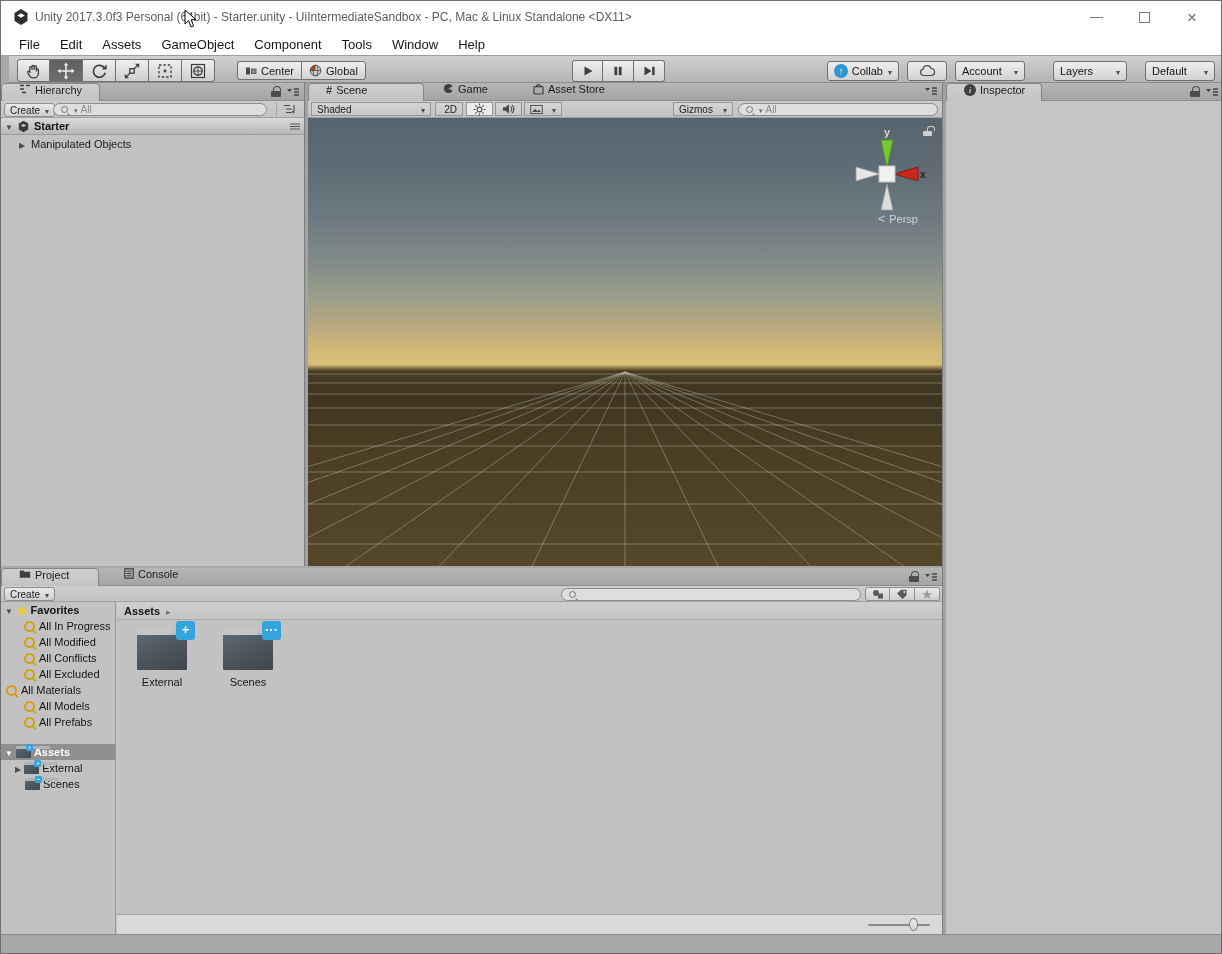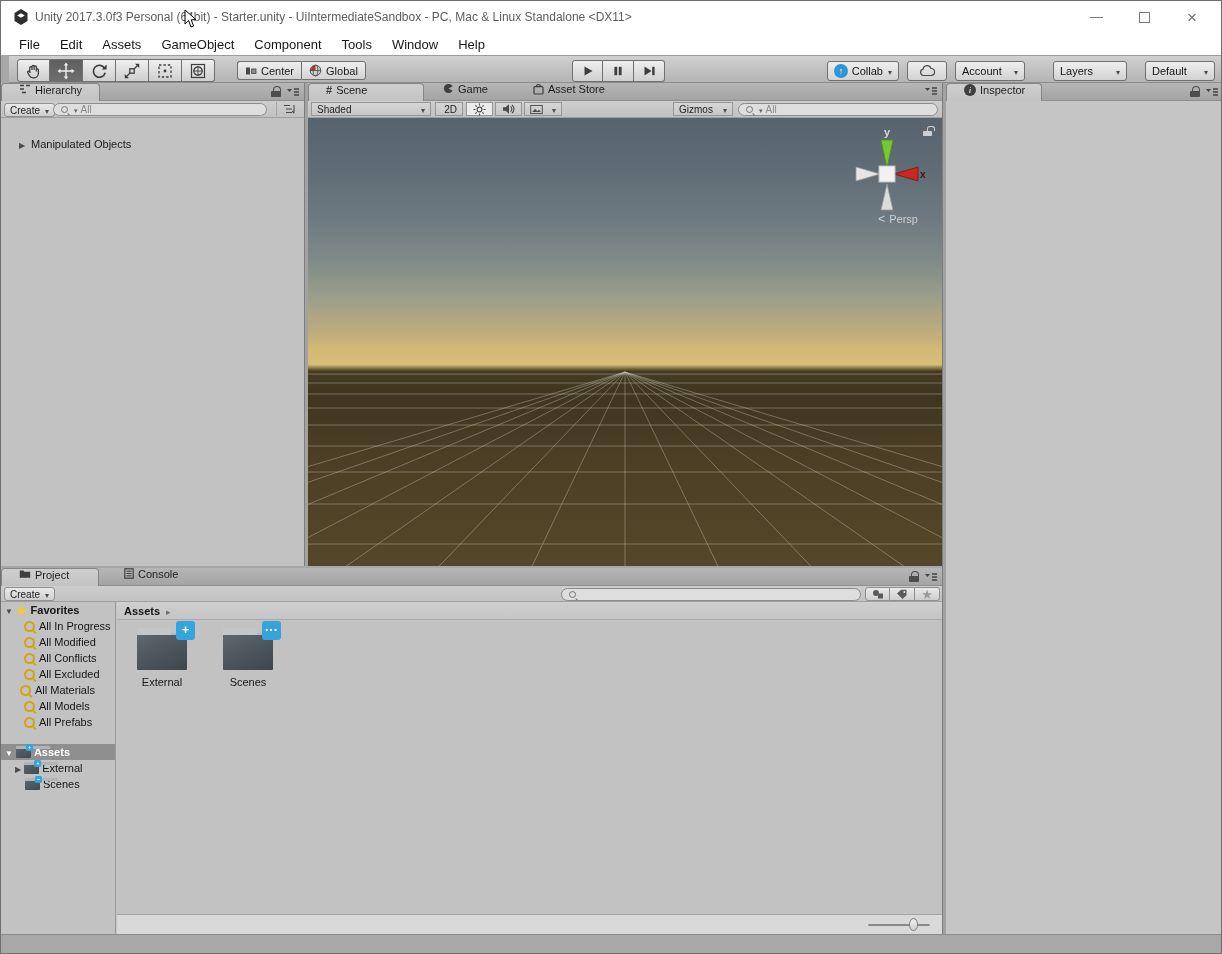--- a/index.html
+++ b/index.html
@@ -331,20 +331,31 @@
         <span class="mag"></span>
         <span class="mag-dd"></span>
         <span>All</span>
       </div>
       <div class="h-sort">
         <svg width="14" height="12" viewBox="0 0 14 12">
             <path d="M2 2.5 h6 M4 6 h6 M4 9.5 h6" stroke="#4a4a4a" stroke-width="1.2"></path>
             <path d="M12 2 v8 M12 10 l-1.8 -1.8" stroke="#4a4a4a" stroke-width="1.1" fill="none"></path>
           </svg>
       </div>
+    </div>
+    <div class="scene-header">
+      <span class="tri-d"></span>
+      <svg width="13" height="13" viewBox="0 0 18 18">
+          <path d="M9 1 L15.5 5 v8 L9 17 2.5 13 V5 Z" fill="#3a3a3a"></path>
+          <path d="M9 5.2 l3.8 2.3 -3.8 2.3 -3.8 -2.3 z" fill="#c2c2c2"></path>
+        </svg>
+      <span class="name">Starter</span>
+      <svg width="10" height="7" viewBox="0 0 10 7" style="margin-left:auto">
+          <path d="M0 1 h10 M0 3.5 h10 M0 6 h10" stroke="#5a5a5a" stroke-width="1"></path>
+        </svg>
     </div>
     <div class="h-rows">
 
 
 
         <div class="h-row">
           <span class="expander tri-r shown"></span>
           <span class="lbl">Manipulated Objects</span>
         </div>
       </div>
@@ -540,21 +551,21 @@
           <div class="p-row" style="padding-left:22px">
             <span class="fav-mag"></span>
             <span class="lbl">All Conflicts</span>
           </div>
 
           <div class="p-row" style="padding-left:22px">
             <span class="fav-mag"></span>
             <span class="lbl">All Excluded</span>
           </div>
 
-          <div class="p-row" style="padding-left:18px">
+          <div class="p-row" style="padding-left:4px">
             <span class="fav-mag"></span>
             <span class="lbl">All Materials</span>
           </div>
 
           <div class="p-row" style="padding-left:22px">
             <span class="fav-mag"></span>
             <span class="lbl">All Models</span>
           </div>
 
           <div class="p-row" style="padding-left:22px">

